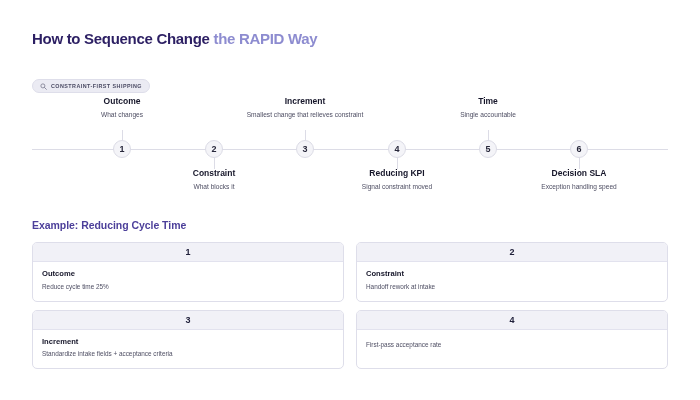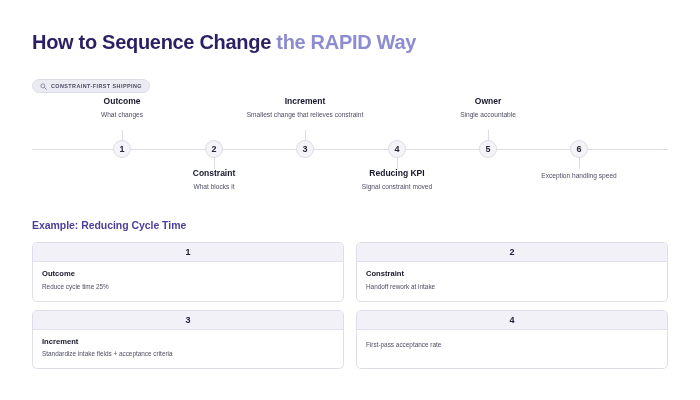--- a/index.html
+++ b/index.html
@@ -23,21 +23,21 @@
     width: 700px;
     height: 400px;
     padding: 0 32px;
   }
 
   
   .title {
     position: absolute;
     left: 32px;
     top: 30px;
-    font-size: 20px;
+    font-size: 15px;
     font-weight: 700;
     letter-spacing: -0.3px;
     line-height: 1.2;
     white-space: nowrap;
   }
   .title .t-dark { color: #2c1f63; }
   .title .t-light { color: #8d8cd0; }
 
   
   .badge {
@@ -260,29 +260,30 @@
       <div class="node-block">
         <div class="node-title">Reducing KPI</div>
         <div class="node-desc">Signal constraint moved</div>
       </div>
     </div>
 
     <div class="node up" style="left:456px">
       <div class="node-stem"></div>
       <div class="node-circle">5</div>
       <div class="node-block">
-        <div class="node-title">Owner</div>
+        <div class="node-title">Time</div>
         <div class="node-desc">Single accountable</div>
       </div>
     </div>
 
     <div class="node down" style="left:547px">
       <div class="node-stem"></div>
       <div class="node-circle">6</div>
       <div class="node-block">
+        <div class="node-title">Decision SLA</div>
         <div class="node-desc">Exception handling speed</div>
       </div>
     </div>
   </div>
 
   <h2 class="example-heading">Example: Reducing Cycle Time</h2>
 
   <div class="cards">
 
     <div class="card">

